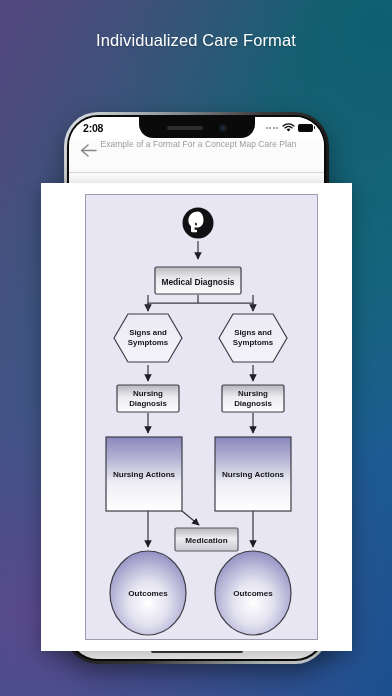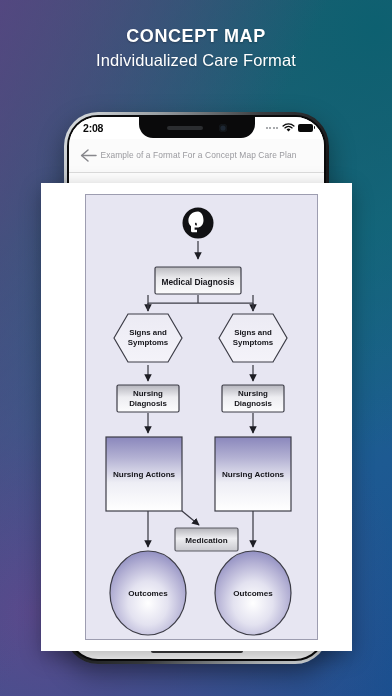--- a/index.html
+++ b/index.html
@@ -74,21 +74,21 @@
   .battery{
     width:15px;height:7.5px;border-radius:2px;background:#0a0a0a;position:relative;
   }
   .battery:after{
     content:"";position:absolute;right:-2.4px;top:2.2px;width:1.6px;height:3px;
     border-radius:0 1px 1px 0;background:#0a0a0a;
   }
   
   #navbar{
     height:34px;background:#fbfbfb;border-bottom:1px solid #dcdcdc;
-    display:flex;align-items:center;padding:0 8px;box-sizing:border-box;
+    display:flex;align-items:flex-start;padding:0 8px;box-sizing:border-box;
     position:relative;z-index:3;
   }
   #back-arrow{
     width:22px;height:22px;flex:0 0 22px;display:flex;align-items:center;justify-content:center;
   }
   #nav-title{
     flex:1;text-align:center;font-size:8.4px;line-height:1.32;color:#9a9a9f;
     padding-right:18px;letter-spacing:.1px;
   }
   
@@ -108,21 +108,20 @@
     position:absolute;bottom:6px;left:50%;transform:translateX(-50%);
     width:92px;height:4px;border-radius:3px;background:#3c3c3e;z-index:9;
   }
 </style>
 </head>
 <body>
 
 <div id="bg"></div>
 
 <div class="promo">
-  <div class="promo-title">CONCEPT MAP</div>
   <div class="promo-sub">Individualized Care Format</div>
 </div>
 
 <div id="phone">
   <div id="phone-inner">
     <div id="screen">
 
       <div id="notch">
         <div class="speaker"></div>
         <div class="frontcam"></div>

